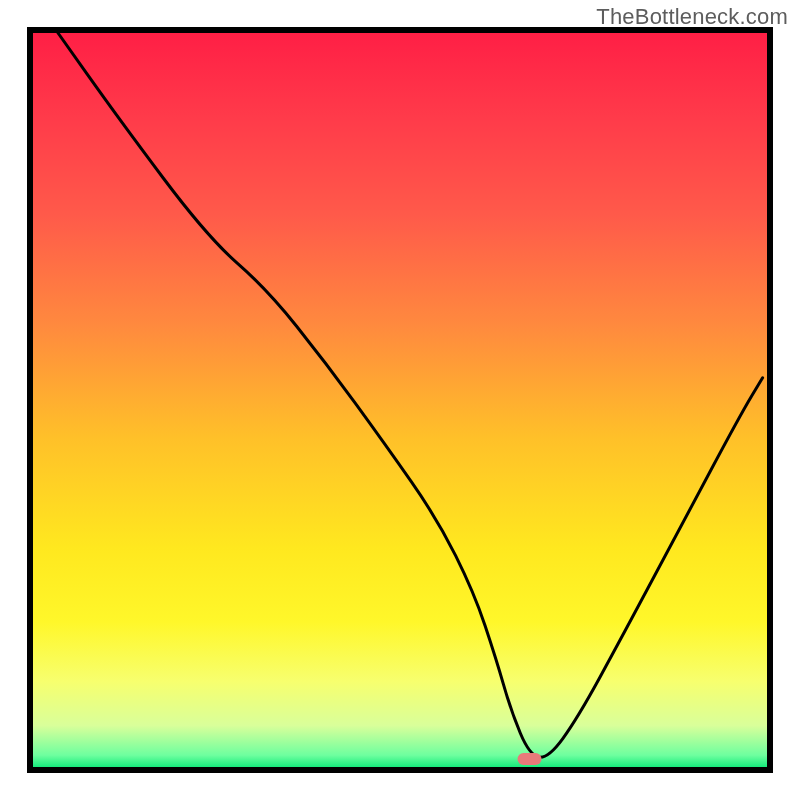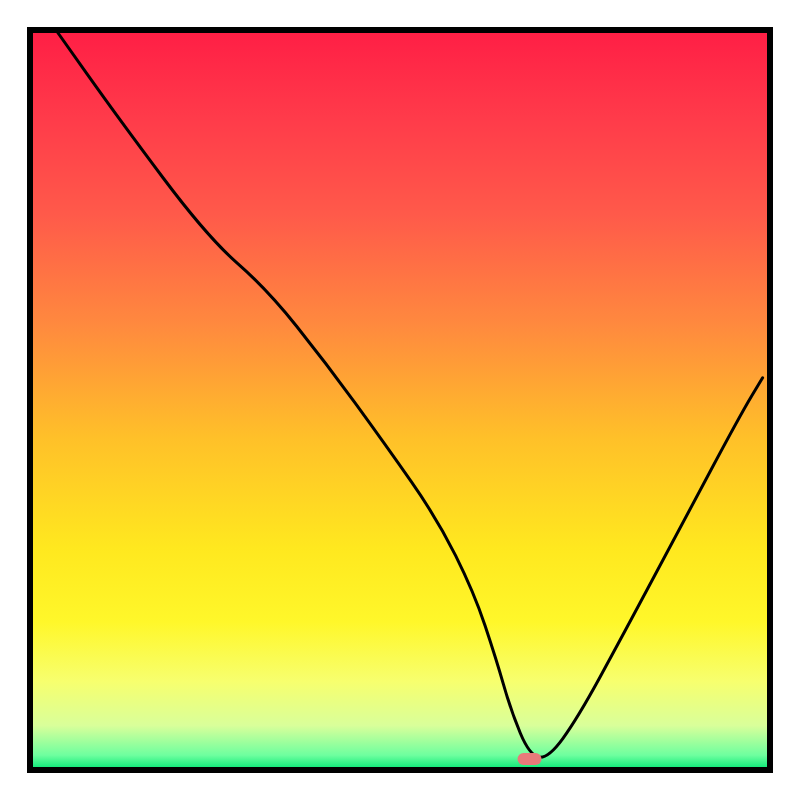--- a/index.html
+++ b/index.html
@@ -28,20 +28,21 @@
   svg {
     position: absolute;
     top: 0;
     left: 0;
   }
 </style>
 </head>
 <body>
 
 <div class="chart-container">
+  <div class="watermark">TheBottleneck.com</div>
   <svg id="chart-svg" width="800" height="800" viewBox="0 0 800 800">
       <defs>
         <linearGradient id="bg-grad" x1="0" y1="0" x2="0" y2="1">
           <stop offset="0%" stop-color="#ff1e45"></stop>
           <stop offset="12%" stop-color="#ff3b4a"></stop>
           <stop offset="25%" stop-color="#ff5a4a"></stop>
           <stop offset="40%" stop-color="#ff8a3e"></stop>
           <stop offset="55.00000000000001%" stop-color="#ffc029"></stop>
           <stop offset="70%" stop-color="#ffe81f"></stop>
           <stop offset="80%" stop-color="#fff72a"></stop>

